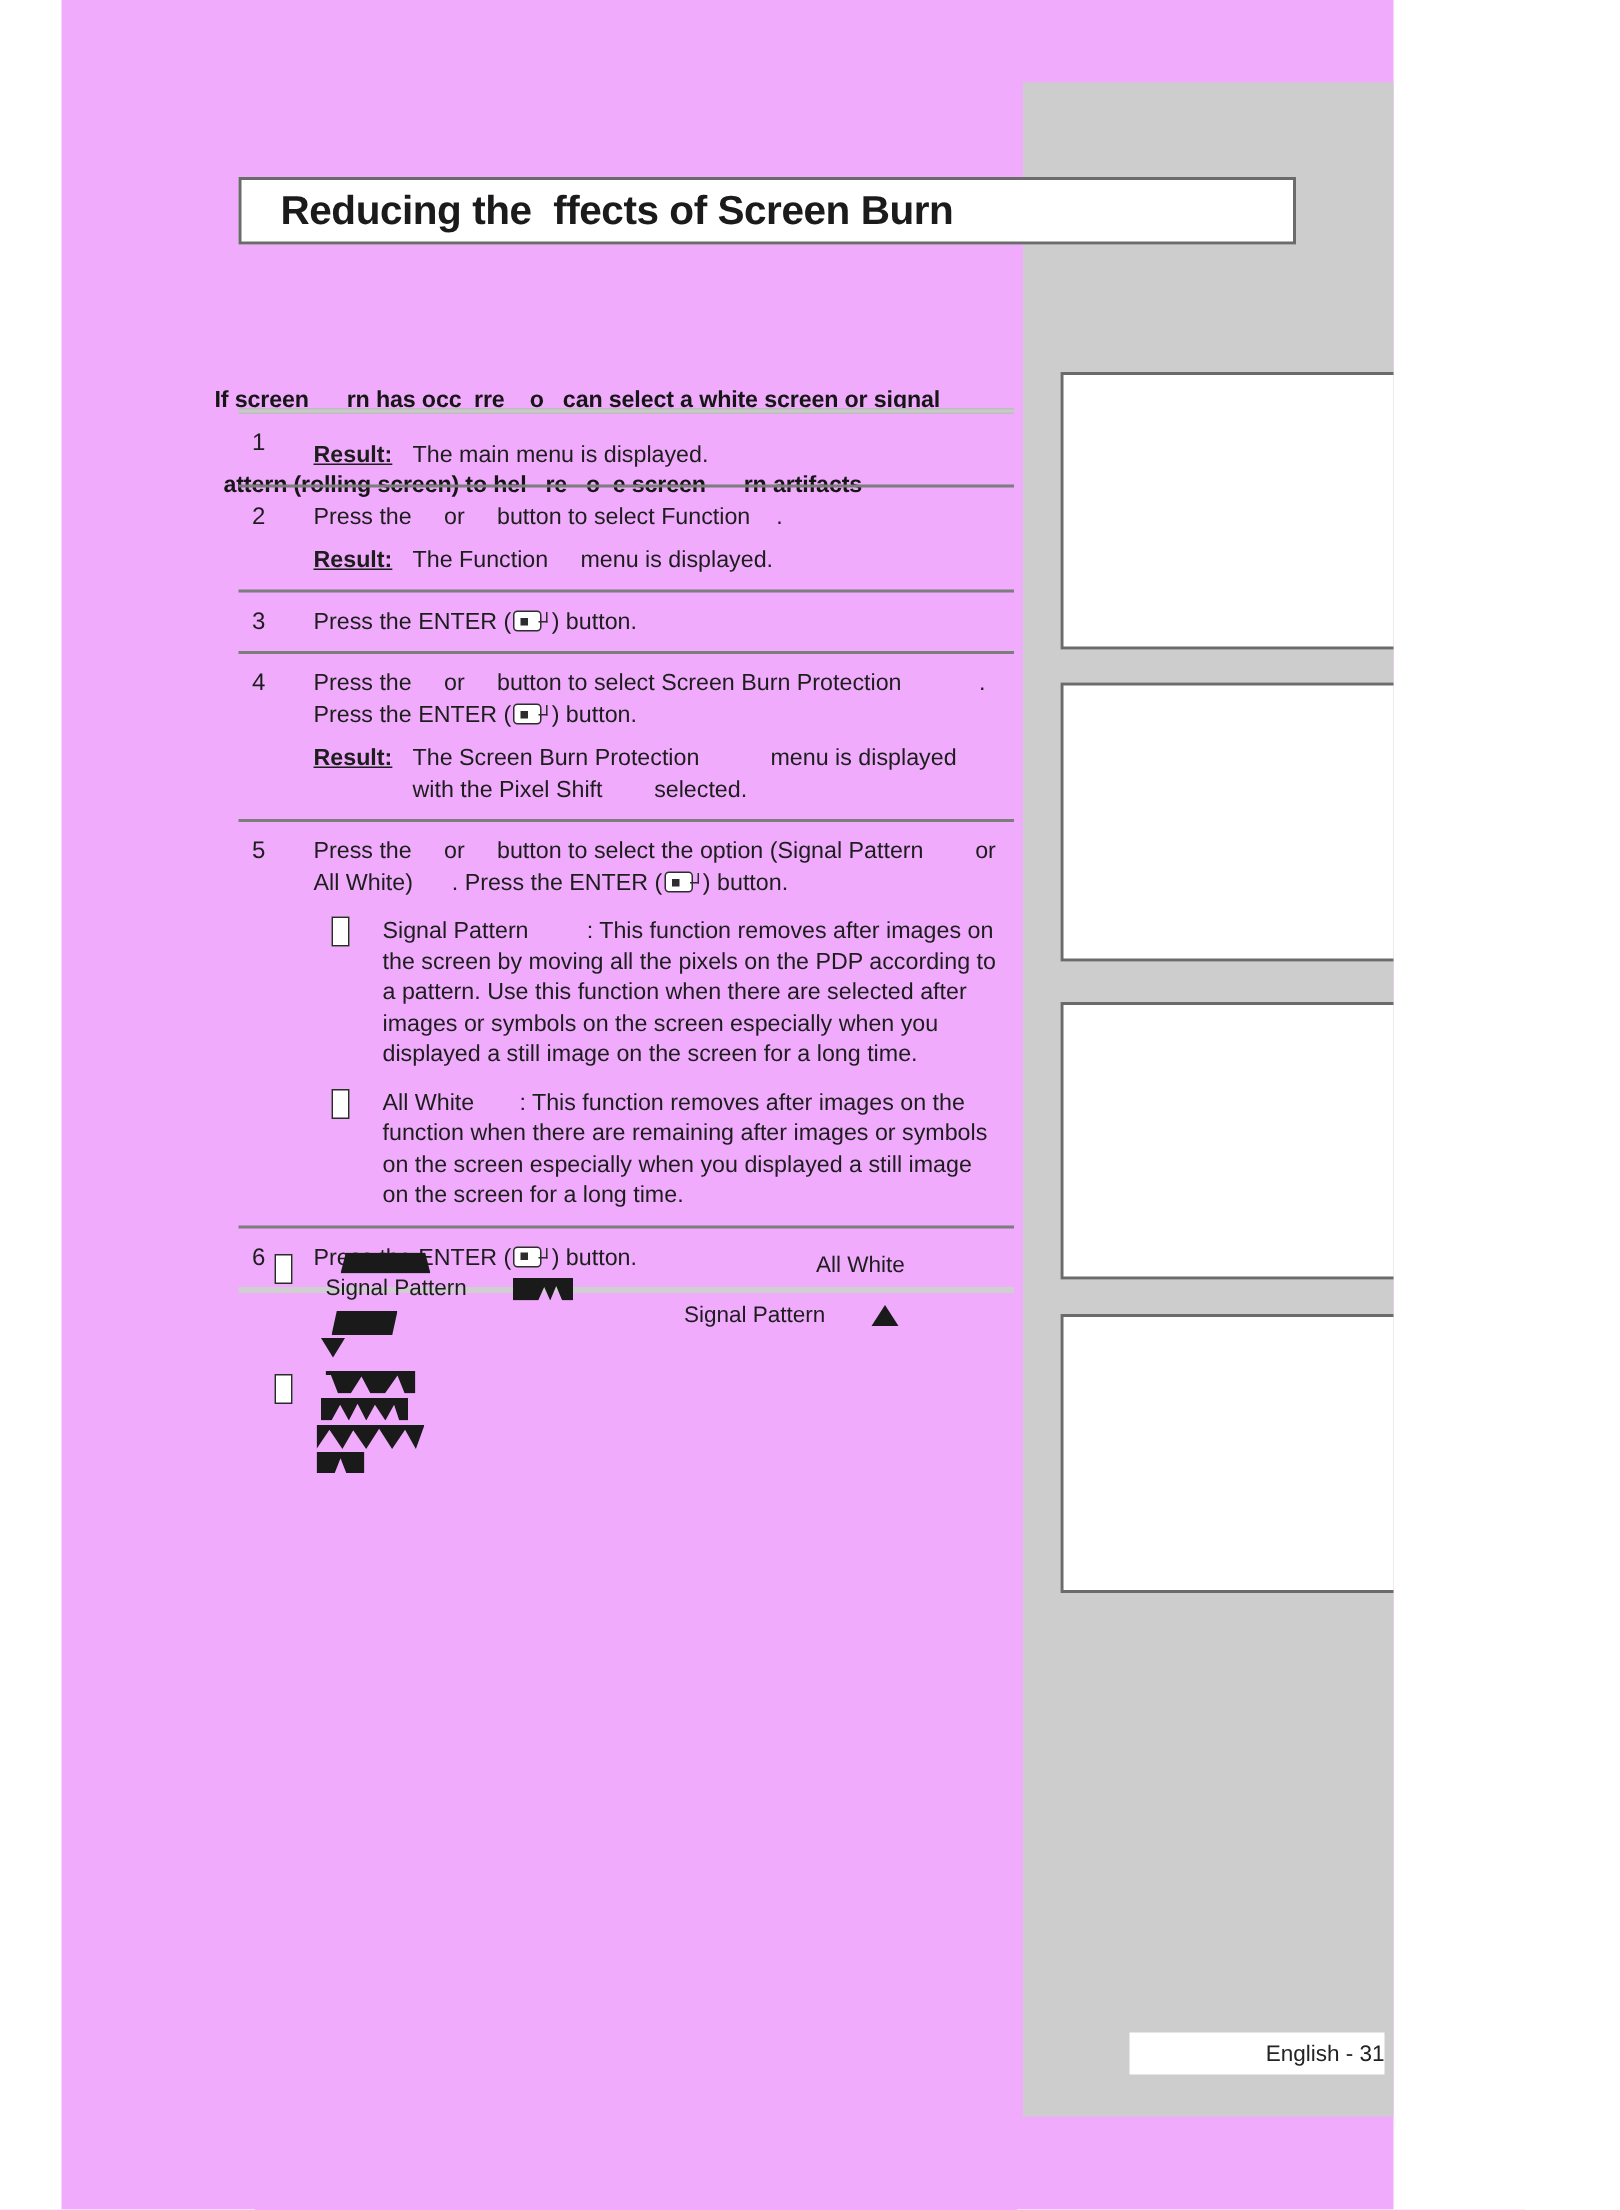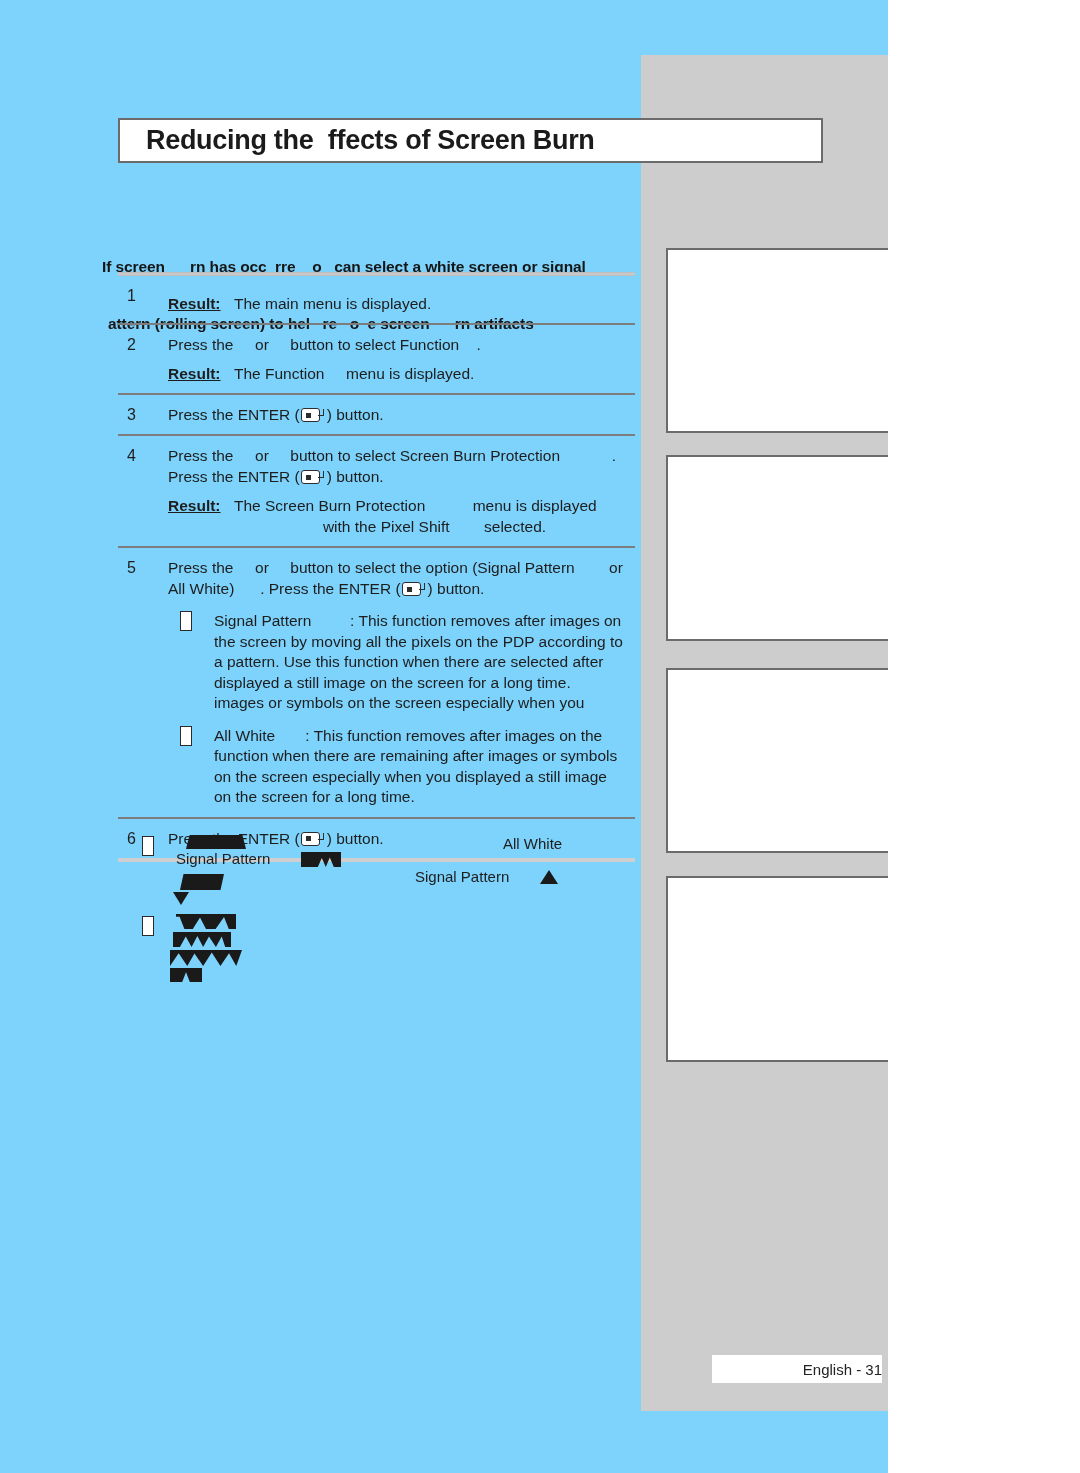--- a/index.html
+++ b/index.html
@@ -8,22 +8,23 @@
     background: #ffffff;
   }
   body {
     font-family: "Liberation Sans", sans-serif;
     -webkit-font-smoothing: antialiased;
   }
   #page {
     position: relative;
     width: 888px;
     height: 1473px;
-    background: #7dd3fc;
+    background: #f0abfc;
     overflow: hidden;
+    margin-left: 41px;
   }
 
   
   .gray-panel {
     position: absolute;
     left: 641px;
     top: 55px;
     width: 320px;
     height: 1356px;
     background: #cdcdcd;
@@ -114,21 +115,21 @@
     display: flex;
     margin-top: 8px;
   }
   .result-label {
     flex: 0 0 66px;
     text-decoration: underline;
     white-space: pre;
     font-weight: bold;
   }
   .result-text { flex: 1 1 auto; white-space: pre; }
-  .result-text .cont { display: block; text-align: center; }
+  .result-text .cont { display: block; }
 
   
   .bullet-row {
     display: flex;
     margin-top: 12px;
   }
   .bullet-box {
     flex: 0 0 46px;
     padding-left: 12px;
     box-sizing: border-box;
@@ -341,22 +342,22 @@
       <div class="step-body">
         <div class="step-line">Press the     or     button to select the option (Signal Pattern        or</div>
         <div class="step-line"><span>All White)      . Press the ENTER (</span><span class="icon-enter"><span class="ebox"></span><span class="edot"></span><span class="etail"></span></span><span>) button.</span></div>
 
         <div class="bullet-row">
           <span class="bullet-box"><span class="glyph-box"></span></span>
           <span class="bullet-text">
             <span class="ln">Signal Pattern         : This function removes after images on</span>
             <span class="ln">the screen by moving all the pixels on the PDP according to</span>
             <span class="ln">a pattern. Use this function when there are selected after</span>
+            <span class="ln">images or symbols on the screen especially when you</span>
             <span class="ln">displayed a still image on the screen for a long time.</span>
-            <span class="ln">images or symbols on the screen especially when you</span>
           </span>
         </div>
 
         <div class="bullet-row">
           <span class="bullet-box"><span class="glyph-box"></span></span>
           <span class="bullet-text">
             <span class="ln">All White       : This function removes after images on the</span>
             <span class="ln">function when there are remaining after images or symbols</span>
             <span class="ln">on the screen especially when you displayed a still image</span>
             <span class="ln">on the screen for a long time.</span>

